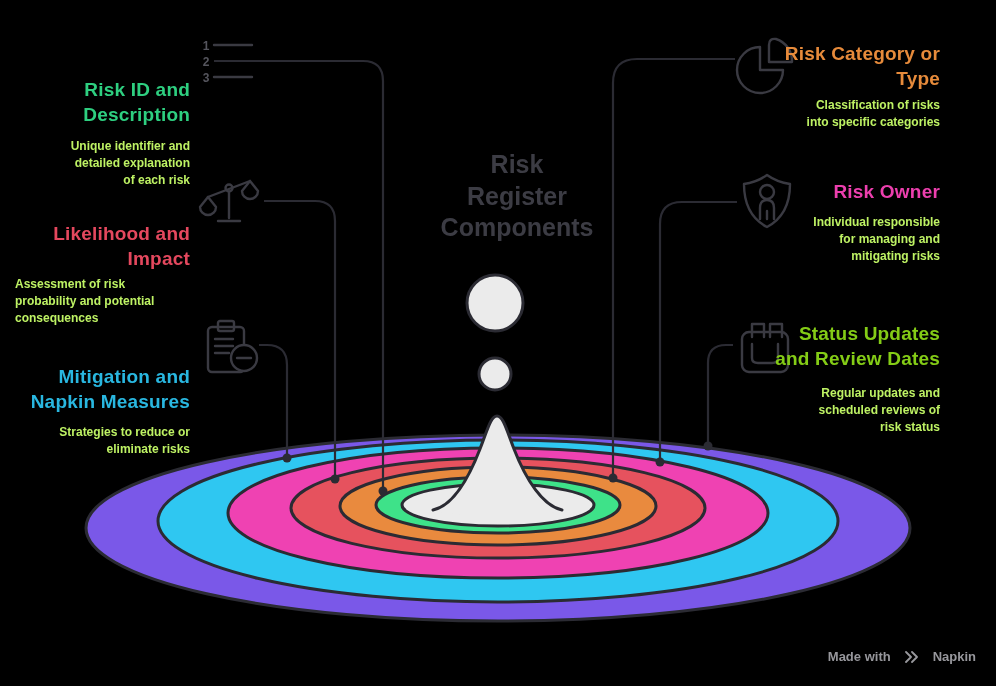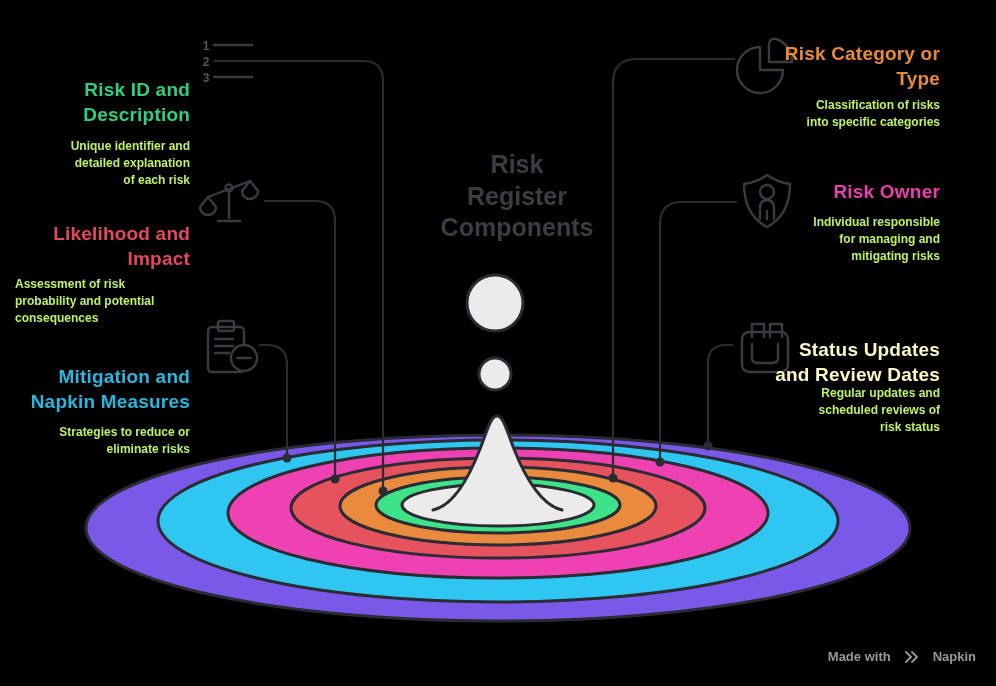--- a/index.html
+++ b/index.html
@@ -134,21 +134,21 @@
   <div class="abs heading right-block" style="top: 179px; color: rgb(236, 63, 174);">Risk Owner</div>
   <div class="abs desc right-block" style="top:214px;">Individual responsible
 for managing and
 mitigating risks</div>
 
   <svg class="abs" style="left:735px; top:312px;" width="58" height="64" viewBox="0 0 58 64">
     <rect class="icon-stroke" x="7" y="20" width="46" height="40" rx="7"></rect>
     <path class="icon-stroke" d="M 17 25 V 12 H 29 V 25 M 35 25 V 12 H 47 V 25" stroke-width="2.2"></path>
     <path class="icon-stroke" d="M 17 32 V 46 Q 17 51 23 51 H 37 Q 43 51 43 46 V 32" stroke-width="2.2"></path>
   </svg>
-  <div class="abs heading right-block" style="top: 321px; color: #fef9c3; margin-top: 16px;">Status Updates
+  <div class="abs heading right-block" style="top: 321px; color: #84cc16;">Status Updates
 and Review Dates</div>
   <div class="abs desc right-block" style="top:385px;">Regular updates and
 scheduled reviews of
 risk status</div>
 
   <div class="abs footer">
     <span>Made with</span>
     <svg width="14" height="12" viewBox="0 0 14 12">
       <path d="M 1 1 L 6 6 L 1 11 M 7 1 L 12 6 L 7 11" fill="none" stroke="#97979c" stroke-width="1.8" stroke-linecap="round" stroke-linejoin="round"></path>
     </svg>

